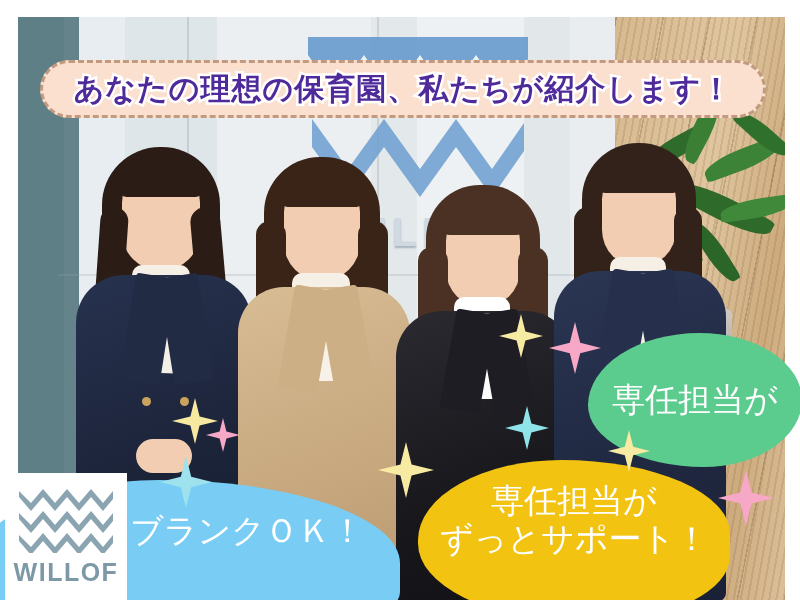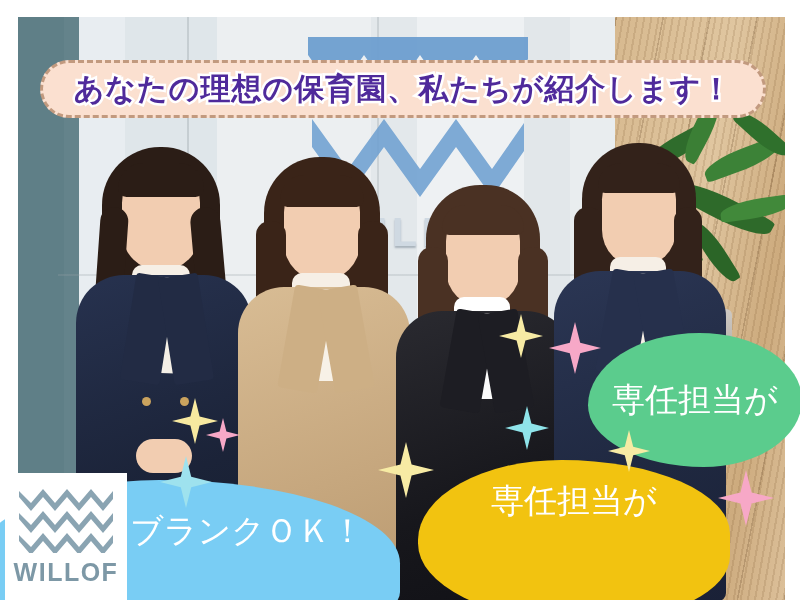--- a/index.html
+++ b/index.html
@@ -193,20 +193,21 @@
     <span>専任担当が</span>
   </div>
 
 
   <div class="blob blob-blue">
     <span>ブランクＯＫ！</span>
   </div>
 
   <div class="blob blob-yellow">
     <span>専任担当が</span>
+    <span>ずっとサポート！</span>
   </div>
 
   <div class="spark" style="left:160px;top:456px;width:52px;height:52px;background:#9EE2EE;"></div>
   <div class="spark" style="left:378px;top:442px;width:56px;height:56px;background:#F7EBA4;"></div>
   <div class="spark" style="left:608px;top:430px;width:42px;height:42px;background:#F7EBA4;"></div>
   <div class="spark" style="left:718px;top:470px;width:56px;height:56px;background:#F7A8C7;"></div>
 
   <div class="banner">
     <span class="txt">あなたの理想の保育園、私たちが紹介します！</span>
   </div>

